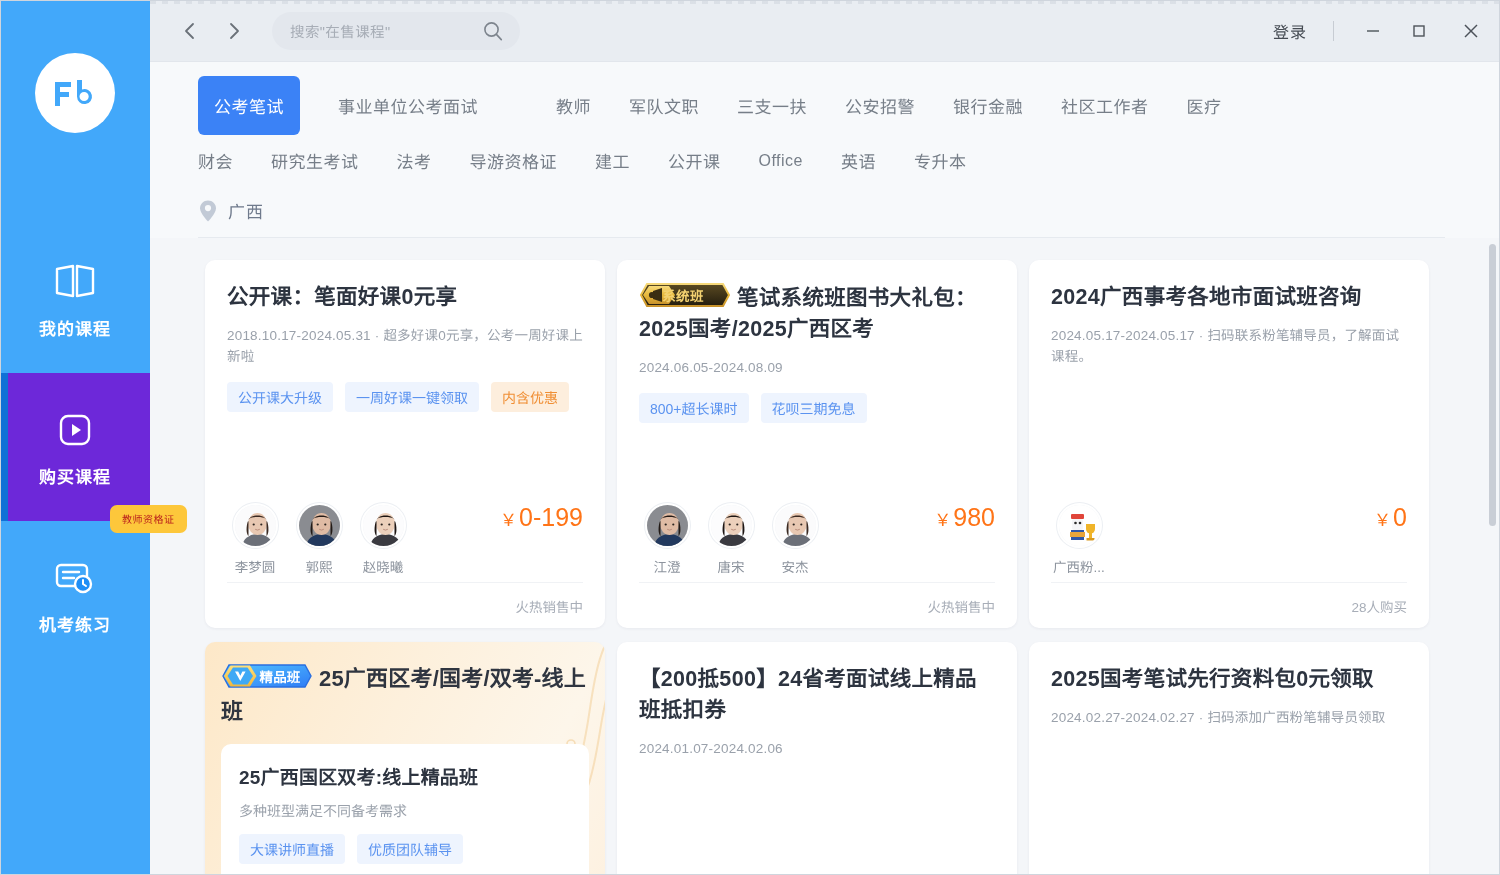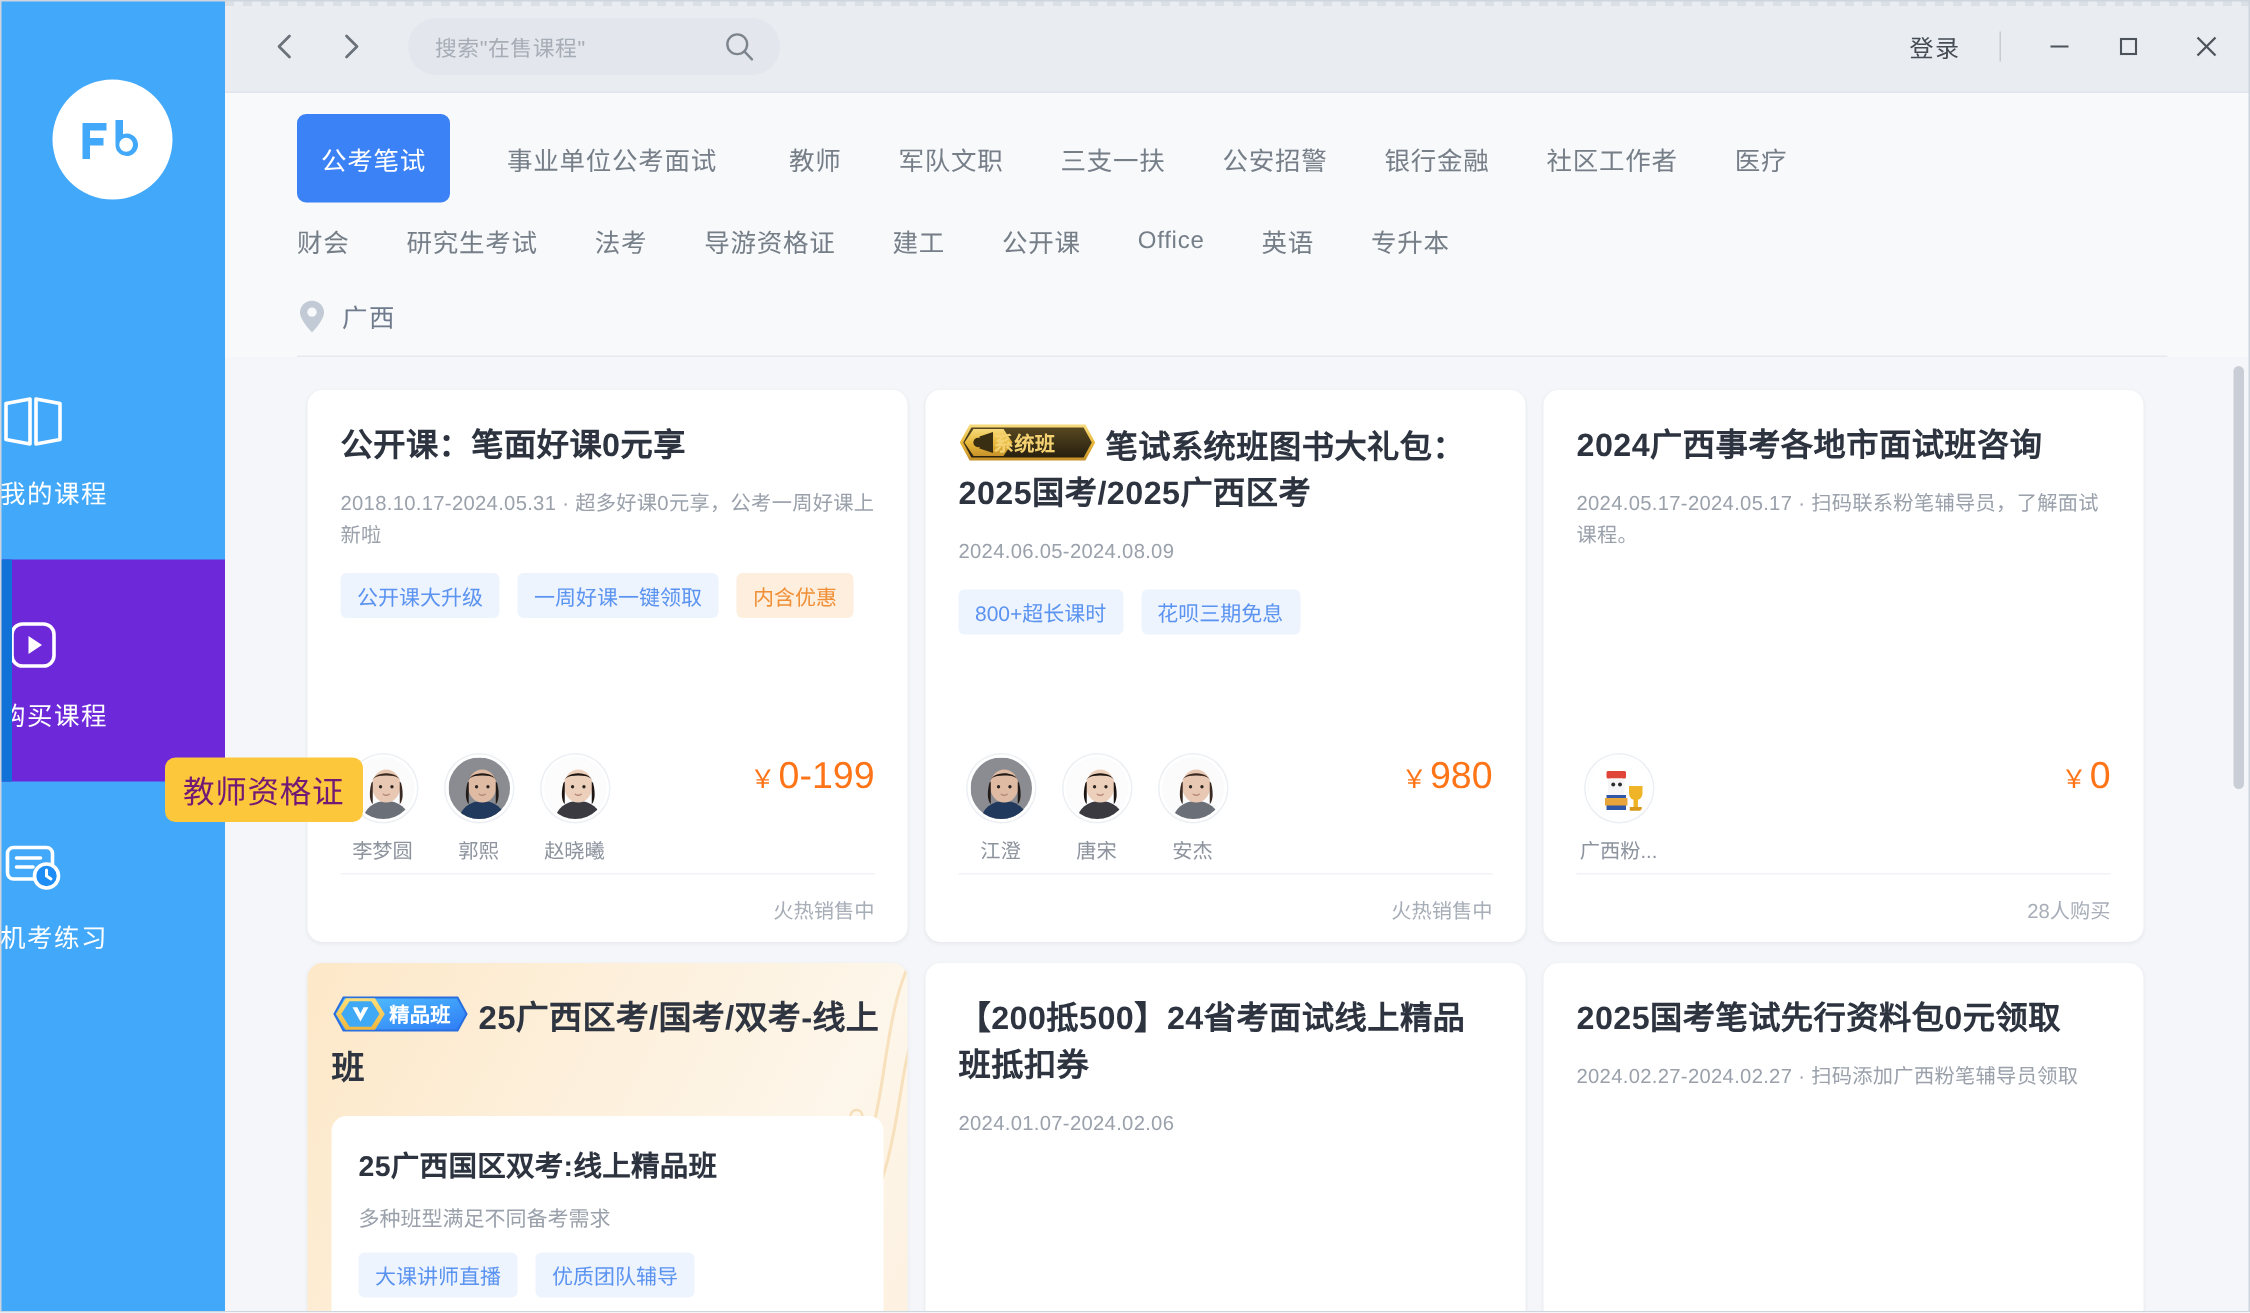--- a/index.html
+++ b/index.html
@@ -37,45 +37,46 @@
     display: flex; align-items: center; justify-content: center;
   }
   .logo-glyph { display:block; }
 
   .nav-list { width: 100%; margin-top: 92px; }
   .nav-item {
     width: 100%;
     height: 148px;
     display: flex;
     flex-direction: column;
-    align-items: flex-start;
+    align-items: center;
     justify-content: center;
     position: relative;
     cursor: pointer;
     color: #ffffff;
+    font-weight: bold;
   }
   .nav-item.active { background: #6d28d9; }
   .nav-item.active::before {
     content: "";
     position: absolute; left: 0; top: 0; bottom: 0;
     width: 8px; background: #1071d6;
   }
   .nav-icon { height: 46px; display:flex; align-items:center; justify-content:center; margin-bottom: 10px; }
   .nav-label {
     font-size: 17px;
     letter-spacing: 1px;
     color: #ffffff;
   }
   .tooltip {
     position: absolute;
     left: 110px;
     top: 505px;
     background: #fdc73b;
-    color: #701a75;
-    font-size: 21px;
+    color: #b91c1c;
+    font-size: 10px;
     padding: 6px 12px 7px;
     border-radius: 7px;
     white-space: nowrap;
     z-index: 30;
     letter-spacing: .5px;
   }
 
   
   .pane { flex: 1; position: relative; display: flex; flex-direction: column; min-width: 0; }
 
@@ -410,21 +411,21 @@
             <line x1="17" y1="5" x2="5" y2="17" stroke="#4d535a" stroke-width="1.5"></line>
           </svg>
         </div>
       </div>
     </div>
 
     <div class="catnav">
       <div class="catrow r1" id="catrow1">
           <div class="cat active" style="margin-right: 38px;">公考笔试</div>
           <div class="cat" style="">事业单位</div>
-          <div class="cat" style="margin-right: 28px;">公考面试</div>
+          <div class="cat" style="margin-right: 58px;">公考面试</div>
           <div class="cat" style="margin-right: 38px; margin-left: 20px;">教师</div>
           <div class="cat" style="margin-right: 38px;">军队文职</div>
           <div class="cat" style="margin-right: 38px;">三支一扶</div>
           <div class="cat" style="margin-right: 38px;">公安招警</div>
           <div class="cat" style="margin-right: 38px;">银行金融</div>
           <div class="cat" style="margin-right: 38px;">社区工作者</div>
           <div class="cat" style="margin-right: 38px;">医疗</div>
         </div>
       <div class="catrow r2" id="catrow2">
           <div class="cat" style="margin-right: 38px;">财会</div>

